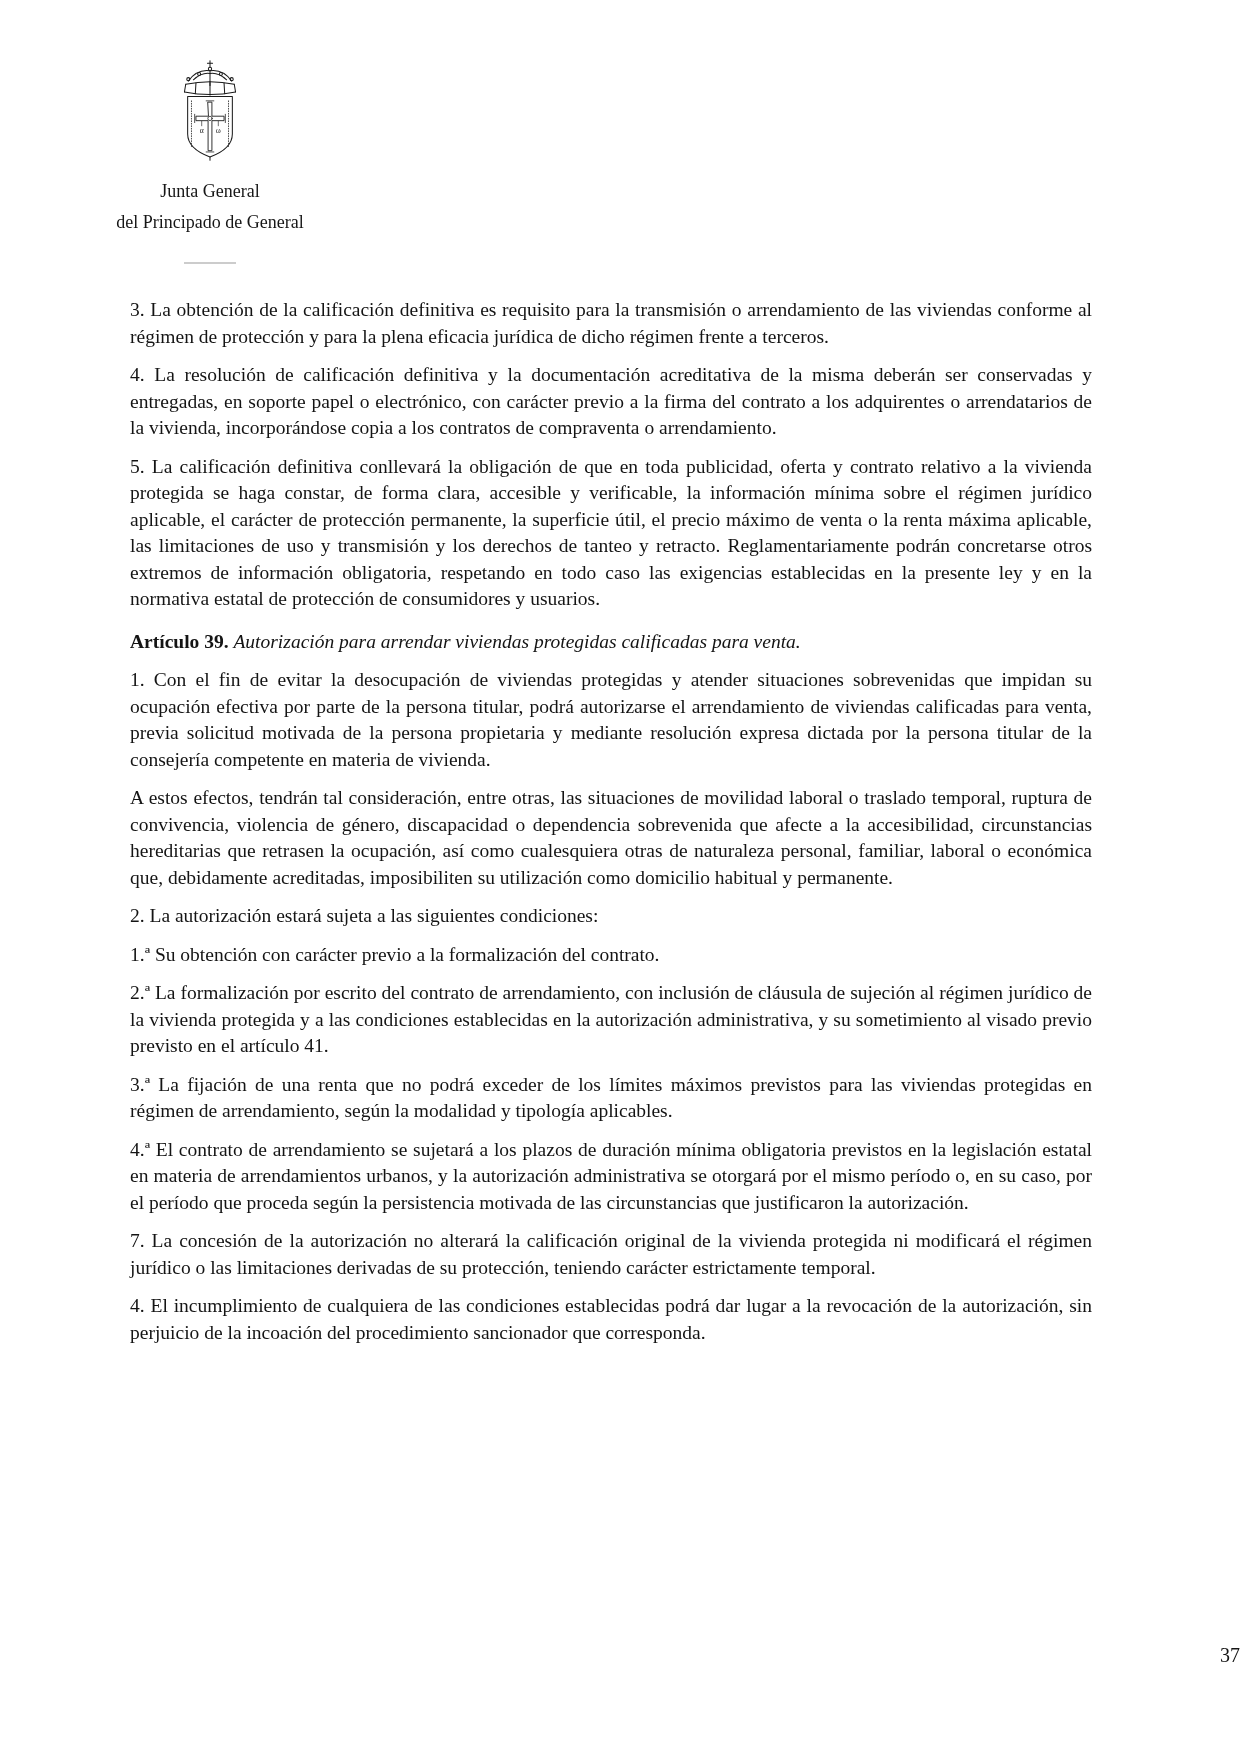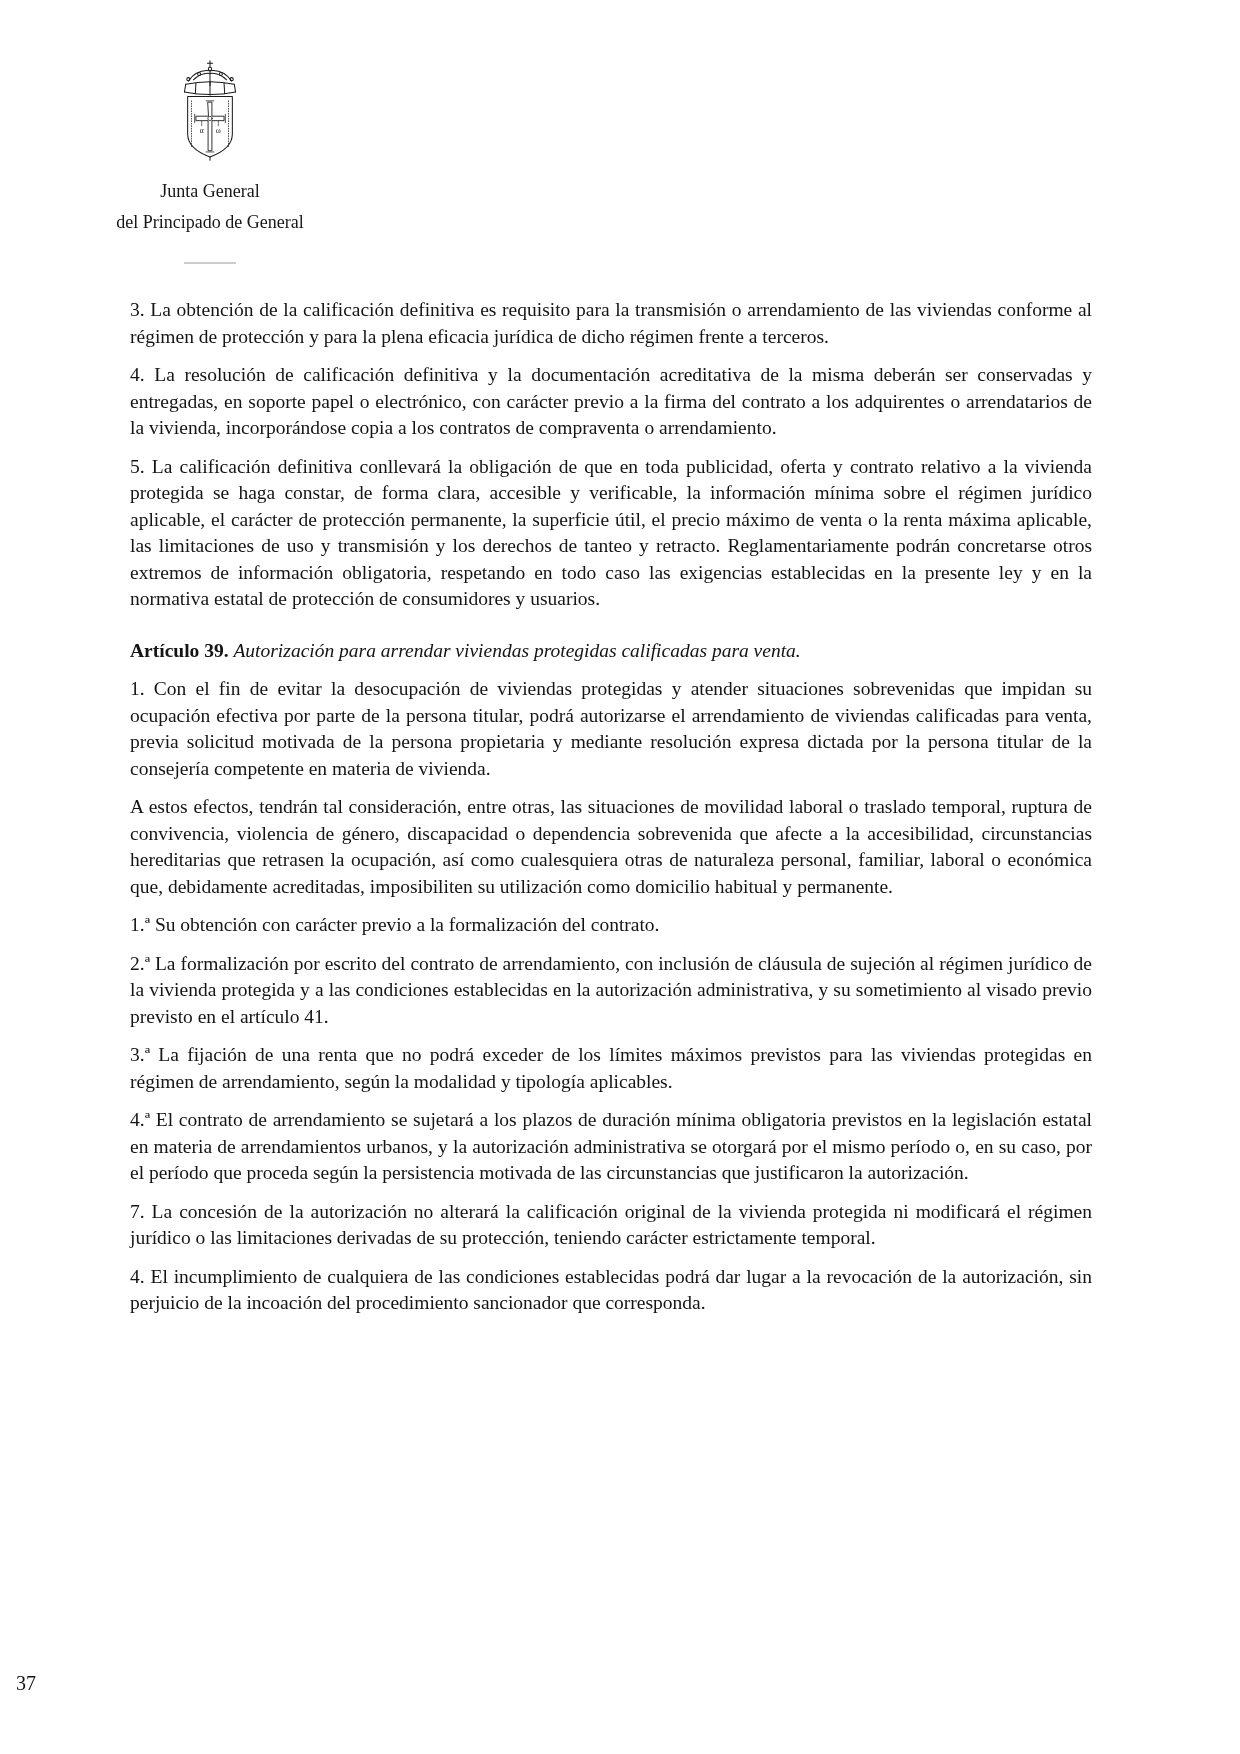--- a/index.html
+++ b/index.html
@@ -16,26 +16,26 @@
   .org{font-size:18px;line-height:31px;color:#161616;white-space:nowrap;}
   .header-rule{width:52px;height:2px;background:#cccccc;margin:24px auto 0 auto;}
 
   
   .doc-body{
     position:absolute;left:130px;top:297px;width:962px;
     font-size:19.5px;line-height:26.5px;text-align:justify;
     color:#141414;
   }
   .doc-body p{margin:0 0 12px 0;}
-  p.article-heading{margin-top:25px;margin-bottom:12px;}
+  p.article-heading{margin-top:16px;margin-bottom:12px;}
   .article-heading strong{font-weight:bold;}
   .article-heading em{font-style:italic;}
 
   
-  .page-footer{position:absolute;left:16px;right:0;top:1644px;text-align:left;margin-top:28px;}
+  .page-footer{position:absolute;left:16px;right:0;top:1644px;text-align:right;}
   .page-number{font-size:20px;color:#141414;}
 </style>
 </head>
 <body>
 
 <div class="page">
 
   <header class="letterhead">
     <svg class="crest" viewBox="0 0 100 166" fill="none" stroke="#1a1a1a" stroke-width="1.6" stroke-linecap="round" stroke-linejoin="round">
 
@@ -87,20 +87,21 @@
 
   <main class="doc-body">
     <p>3. La obtención de la calificación definitiva es requisito para la transmisión o arrendamiento de las viviendas conforme al régimen de protección y para la plena eficacia jurídica de dicho régimen frente a terceros.</p>
     <p>4. La resolución de calificación definitiva y la documentación acreditativa de la misma deberán ser conservadas y entregadas, en soporte papel o electrónico, con carácter previo a la firma del contrato a los adquirentes o arrendatarios de la vivienda, incorporándose copia a los contratos de compraventa o arrendamiento.</p>
     <p>5. La calificación definitiva conllevará la obligación de que en toda publicidad, oferta y contrato relativo a la vivienda protegida se haga constar, de forma clara, accesible y verificable, la información mínima sobre el régimen jurídico aplicable, el carácter de protección permanente, la superficie útil, el precio máximo de venta o la renta máxima aplicable, las limitaciones de uso y transmisión y los derechos de tanteo y retracto. Reglamentariamente podrán concretarse otros extremos de información obligatoria, respetando en todo caso las exigencias establecidas en la presente ley y en la normativa estatal de protección de consumidores y usuarios.</p>
 
     <p class="article-heading"><strong>Artículo 39.</strong> <em>Autorización para arrendar viviendas protegidas calificadas para venta.</em></p>
 
     <p>1. Con el fin de evitar la desocupación de viviendas protegidas y atender situaciones sobrevenidas que impidan su ocupación efectiva por parte de la persona titular, podrá autorizarse el arrendamiento de viviendas calificadas para venta, previa solicitud motivada de la persona propietaria y mediante resolución expresa dictada por la persona titular de la consejería competente en materia de vivienda.</p>
     <p>A estos efectos, tendrán tal consideración, entre otras, las situaciones de movilidad laboral o traslado temporal, ruptura de convivencia, violencia de género, discapacidad o dependencia sobrevenida que afecte a la accesibilidad, circunstancias hereditarias que retrasen la ocupación, así como cualesquiera otras de naturaleza personal, familiar, laboral o económica que, debidamente acreditadas, imposibiliten su utilización como domicilio habitual y permanente.</p>
+    <p>2. La autorización estará sujeta a las siguientes condiciones:</p>
     <p>1.ª Su obtención con carácter previo a la formalización del contrato.</p>
     <p>2.ª La formalización por escrito del contrato de arrendamiento, con inclusión de cláusula de sujeción al régimen jurídico de la vivienda protegida y a las condiciones establecidas en la autorización administrativa, y su sometimiento al visado previo previsto en el artículo 41.</p>
     <p>3.ª La fijación de una renta que no podrá exceder de los límites máximos previstos para las viviendas protegidas en régimen de arrendamiento, según la modalidad y tipología aplicables.</p>
     <p>4.ª El contrato de arrendamiento se sujetará a los plazos de duración mínima obligatoria previstos en la legislación estatal en materia de arrendamientos urbanos, y la autorización administrativa se otorgará por el mismo período o, en su caso, por el período que proceda según la persistencia motivada de las circunstancias que justificaron la autorización.</p>
     <p>7. La concesión de la autorización no alterará la calificación original de la vivienda protegida ni modificará el régimen jurídico o las limitaciones derivadas de su protección, teniendo carácter estrictamente temporal.</p>
     <p>4. El incumplimiento de cualquiera de las condiciones establecidas podrá dar lugar a la revocación de la autorización, sin perjuicio de la incoación del procedimiento sancionador que corresponda.</p>
   </main>
 
   <footer class="page-footer">
     <span class="page-number">37</span>

